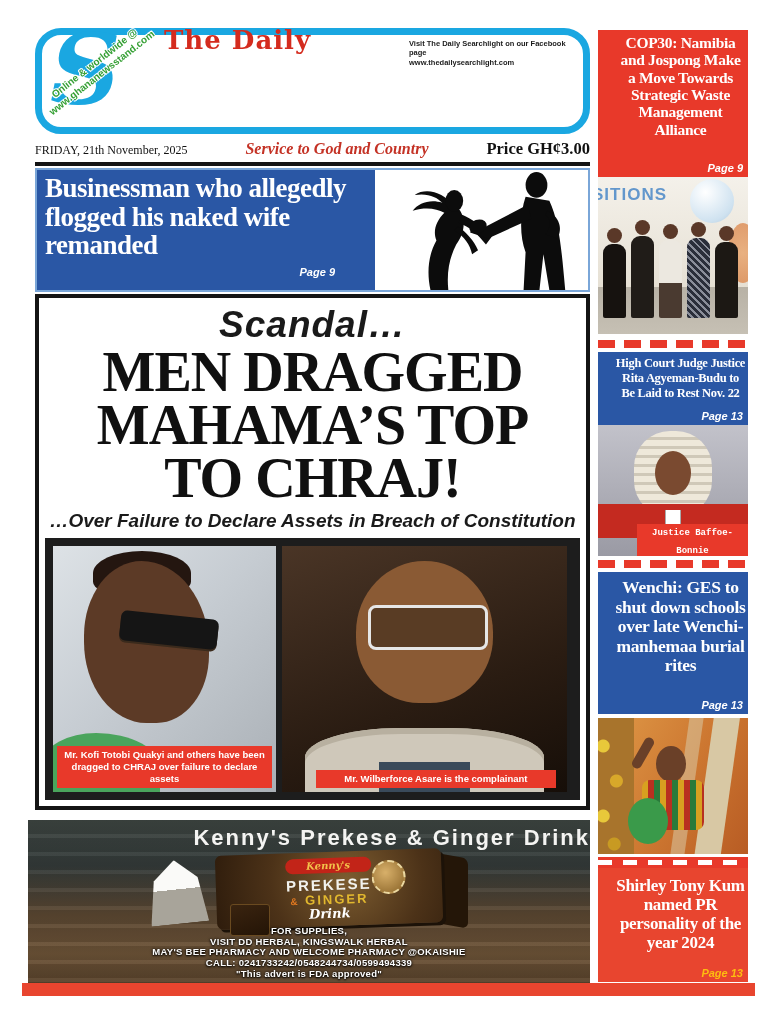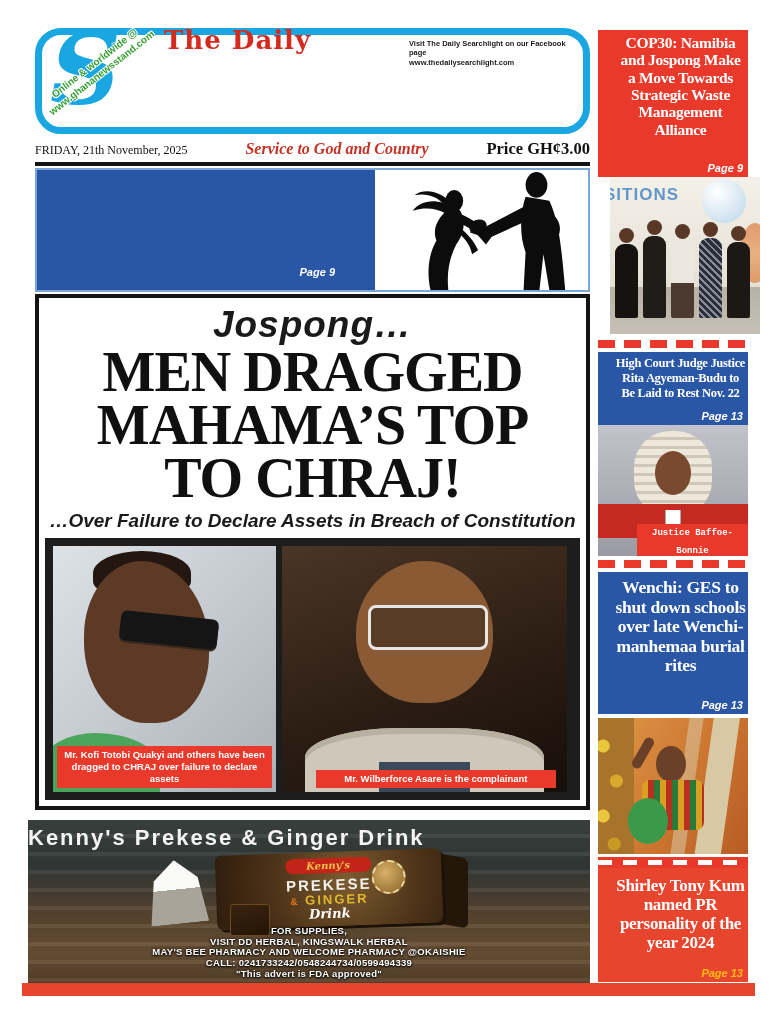--- a/index.html
+++ b/index.html
@@ -78,21 +78,21 @@
     border:3px solid #e6e6e6;border-radius:8px;background:rgba(40,30,20,0.5);}
   .pr-scarf{position:absolute;left:8%;bottom:-4%;width:84%;height:30%;background:#cfc8ba;
     border-radius:40% 40% 0 0;box-shadow:inset 0 6px 0 #b8b0a0;}
   .pr-shirt{position:absolute;left:34%;bottom:0;width:32%;height:12%;background:#3a4a5a;}
 
   
   .ad{position:absolute;left:28px;top:820px;width:562px;height:163px;overflow:hidden;
     background:linear-gradient(180deg,#3e4642 0%,#343b3a 28%,#5c4832 58%,#6e5438 82%,#59432c 100%);}
   .ad:after{content:"";position:absolute;inset:0;
     background:repeating-linear-gradient(180deg,rgba(0,0,0,0.10) 0 14px,rgba(255,255,255,0.04) 14px 18px);}
-  .ad-title{position:relative;z-index:2;margin-top:5px;text-align:left;color:#f4f4f2;
+  .ad-title{position:relative;z-index:2;margin-top:5px;text-align:right;color:#f4f4f2;
     font-family:"Liberation Sans",sans-serif;font-weight:bold;font-size:22px;letter-spacing:2px;}
   .ad-scene{position:absolute;z-index:2;left:116px;top:28px;width:340px;height:84px;}
   .box-front{position:absolute;left:72px;top:4px;width:226px;height:74px;border-radius:6px;
     transform:rotate(-2deg);
     background:radial-gradient(circle at 58% 38%,#7c5c30 0%,#4c3218 55%,#2e1c0c 100%);
     box-shadow:3px 3px 0 #1c1208;}
   .box-side{position:absolute;left:294px;top:8px;width:30px;height:70px;background:#241608;
     transform:skewY(10deg);border-radius:0 6px 6px 0;}
   .box-ribbon{position:absolute;left:50%;transform:translateX(-50%);top:6px;width:86px;height:15px;
     background:#c22418;border-radius:9px;text-align:center;line-height:15px;
@@ -208,20 +208,21 @@
 
   <div class="dateline">
     <span class="dl-date">FRIDAY, 21th November, 2025</span>
     <span class="dl-motto">Service to God and Country</span>
     <span class="dl-price">Price GH¢3.00</span>
   </div>
   <div class="rule"></div>
 
   <div class="biz">
     <div class="biz-box">
+      <div class="biz-hl">Businessman who allegedly flogged his naked wife remanded</div>
       <span class="page-tag biz-page">Page 9</span>
     </div>
     <div class="biz-img">
       <svg class="sil" viewBox="0 0 215 120" preserveAspectRatio="xMidYMax meet">
         <g fill="#0c0c0c">
 
           <path d="M78,34 C70,22 52,16 40,24 C54,22 62,26 68,32 C56,28 44,32 38,40 C52,36 62,38 70,42 C62,50 58,60 62,70 C54,84 52,102 56,120 L74,120 C72,100 76,86 82,74 C90,64 92,50 86,40 C83,36 80,35 78,34 Z"></path>
           <ellipse cx="80" cy="30" rx="9" ry="11"></ellipse>
           <path d="M84,52 C96,56 104,64 112,74 L118,66 C108,56 98,48 88,44 Z"></path>
           <path d="M80,60 C90,66 96,74 98,84 L104,80 C100,70 92,62 84,56 Z"></path>
@@ -230,21 +231,21 @@
           <path d="M152,26 L176,30 C186,52 188,76 192,120 L176,120 L170,84 L166,120 L150,120 L152,82 C146,66 146,44 152,26 Z"></path>
           <path d="M154,34 L112,56 L100,50 L96,62 L114,68 L158,48 Z"></path>
           <ellipse cx="104" cy="56" rx="9" ry="7" transform="rotate(-20 104 56)"></ellipse>
           <path d="M174,40 C186,46 190,58 184,68 L172,64 C178,56 178,48 172,44 Z"></path>
         </g>
       </svg>
     </div>
   </div>
 
   <div class="mainbox">
-    <div class="kicker">Jospong…</div>
+    <div class="kicker">Scandal…</div>
     <div class="hl">MEN DRAGGED</div>
     <div class="hl">MAHAMA’S TOP</div>
     <div class="hl">TO CHRAJ!</div>
     <div class="subhead">…Over Failure to Declare Assets in Breach of Constitution</div>
 
     <div class="photos">
       <div class="photo photo-left">
         <div class="pl-hair"></div>
         <div class="pl-head"></div>
         <div class="pl-shades"></div>
@@ -284,21 +285,21 @@
     </div>
   </div>
 
   <div class="bottom-bar"></div>
 
   <div class="sb sb-box sb-red sb1" style="position:absolute;">
     <span class="sb-hl">COP30: Namibia and Jospong Make a Move Towards Strategic Waste Management Alliance</span>
     <span class="page-tag sb-page">Page 9</span>
   </div>
 
-  <div class="sb sb-photo1" style="position:absolute;margin-left:12px;">
+  <div class="sb sb-photo1" style="position:absolute;">
     <span class="backdrop-text">SITIONS</span>
     <div class="bd-sphere"></div>
     <div class="bd-blob"></div>
     <div class="person p1"></div>
     <div class="person p2"></div>
     <div class="person p3"></div>
     <div class="person p4"></div>
     <div class="person p5"></div>
   </div>
 

